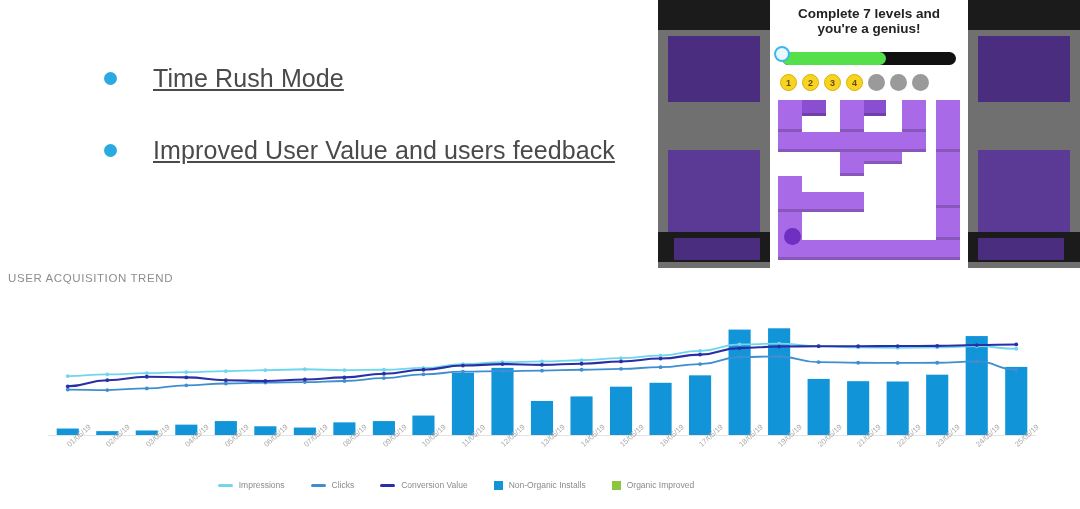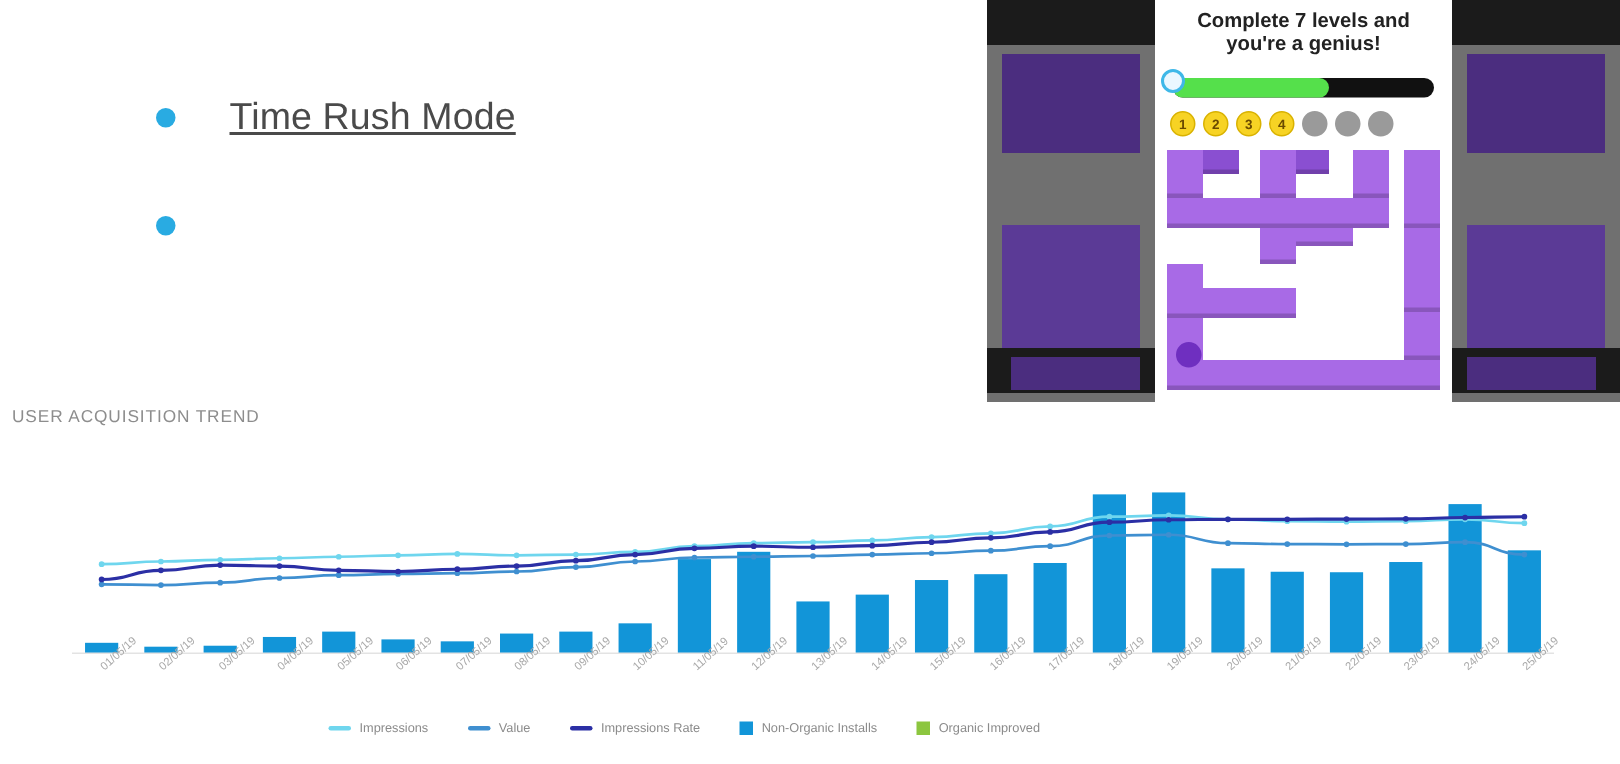--- a/index.html
+++ b/index.html
@@ -137,20 +137,21 @@
 
 <div class="slide">
 
   <div class="bullets">
     <div class="bullet-row">
       <span class="bullet-dot"></span>
       <span class="bullet-text">Time Rush Mode</span>
     </div>
     <div class="bullet-row">
       <span class="bullet-dot"></span>
+      <span class="bullet-text">Improved User Value and users feedback</span>
     </div>
   </div>
 
   <div class="game">
     <div class="g-panel left"></div>
     <div class="g-panel right"></div>
 
     <div class="g-darkstrip" style="top:0;"></div>
     <div class="g-darkstrip" style="top:232px;"></div>
 
@@ -346,25 +347,25 @@
         <span class="xlab" style="left: 965.24px; top: 4px;">25/05/19</span>
       </div>
 
     <div class="legend" id="legend">
         <div class="lg-item">
           <span class="lg-line" style="background: rgb(111, 214, 238);"></span>
           <span class="lg-text">Impressions</span>
         </div>
         <div class="lg-item">
           <span class="lg-line" style="background: rgb(63, 143, 208);"></span>
-          <span class="lg-text">Value</span>
+          <span class="lg-text">Clicks</span>
         </div>
         <div class="lg-item">
           <span class="lg-line" style="background: rgb(43, 47, 165);"></span>
-          <span class="lg-text">Impressions Rate</span>
+          <span class="lg-text">Conversion Value</span>
         </div>
         <div class="lg-item">
           <span class="lg-sq" style="background: rgb(18, 149, 216);"></span>
           <span class="lg-text">Non-Organic Installs</span>
         </div>
         <div class="lg-item">
           <span class="lg-sq" style="background: rgb(140, 198, 63);"></span>
           <span class="lg-text">Organic Improved</span>
         </div>
       </div>

